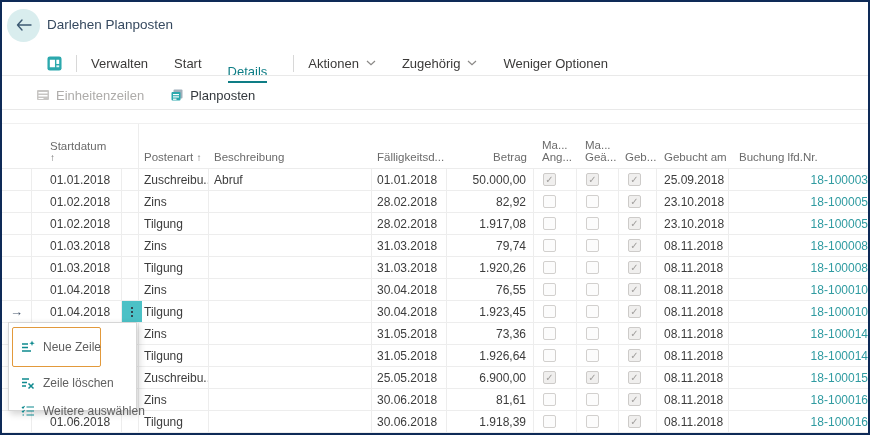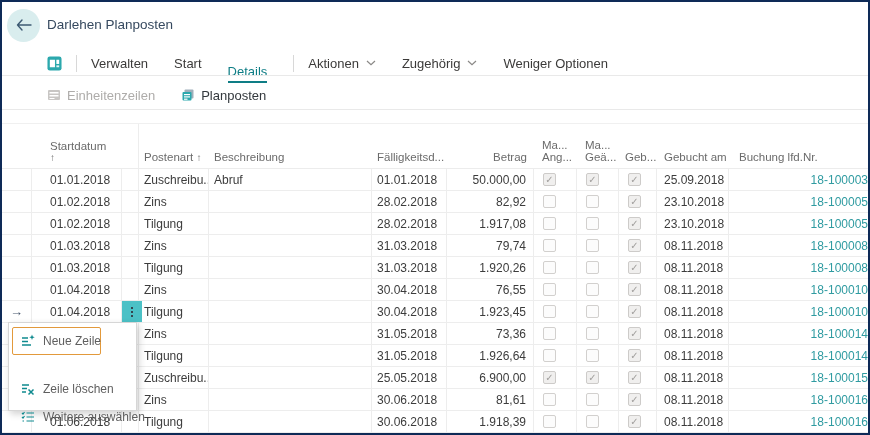--- a/index.html
+++ b/index.html
@@ -13,21 +13,21 @@
   .back-btn{position:absolute; left:5px; top:7px; width:33px; height:33px; border-radius:50%;
     background:#d9edee; display:flex; align-items:center; justify-content:center; cursor:pointer;}
   .page-title{position:absolute; left:45px; top:15px; font-size:13.5px; color:#36495f;}
   
   .ribbon{position:absolute; left:45px; top:49px; height:24px; display:flex; align-items:center;}
   .vdiv{width:1px; height:17px; background:#d8d8d8; margin:0 14px;}
   .rmenu-item{font-size:13px; color:#3b3a39; margin-right:26px; display:flex; align-items:center; cursor:pointer; white-space:nowrap;}
   .rmenu-item.active{color:#0e7d85; border-bottom:2px solid #0e7d85; padding-bottom:2px; margin-bottom:-4px;margin-top:16px;}
   .chev{margin-left:7px; display:inline-flex;}
   .hline{position:absolute; left:0; right:0; height:1px; background:#e9e9e9;}
-  .actions-row{position:absolute; left:45px; top:81px; height:24px; display:flex; align-items:center;justify-content:flex-end;}
+  .actions-row{position:absolute; left:34px; top:81px; height:24px; display:flex; align-items:center;justify-content:flex-end;}
   .action-item{display:flex; align-items:center; font-size:13px; margin-right:26px; cursor:pointer; white-space:nowrap;}
   .action-item .lbl{margin-left:6px; color:#33383d;}
   .action-item.disabled .lbl{color:#aeacaa; cursor:default;}
   
   .thead{position:absolute; left:0; top:121px; width:866px; height:46px; box-sizing:border-box;
     border-top:1px solid #f0f0f0; border-bottom:1px solid #ececec;
     display:grid; grid-template-columns:30px 107px 70px 163px 75px 87px 43px 42px 38px 72px minmax(0,1fr);
     font-size:11.5px; color:#6b6b6b;}
   .th{display:flex; flex-direction:column; justify-content:flex-end; padding-bottom:5px; box-sizing:border-box; overflow:hidden; white-space:nowrap;}
   .th.b-r{border-right:1px solid #ededed;}
@@ -52,22 +52,22 @@
     font-size:10px; color:#a19f9d; line-height:1;}
   .cb.on{background:#f0efee; border-color:#cdcbc9;}
   .dots-btn{position:absolute; left:120px; top:0; width:20px; height:21px; background:#4cc1c6;
     display:flex; flex-direction:column; align-items:center; justify-content:center; gap:2px; cursor:pointer; z-index:2;}
   .dots-btn i{display:block; width:2px; height:2px; background:#35454e;}
   
   .ctx-menu{position:absolute; left:6px; top:320px; width:129px; height:89px; background:#fff;
     border:1px solid #d6d6d6; box-shadow:2px 3px 7px rgba(0,0,0,.18); z-index:5; box-sizing:border-box; padding-top:2px;}
   .ctx-item{height:28px; display:flex; align-items:center; padding-left:12px; font-size:12px; color:#5f5f5f; cursor:pointer; white-space:nowrap;}
   .ctx-item .ic{margin-right:8px; display:inline-flex;}
-  .ctx-item.highlight{height:28px; box-sizing:border-box; border:1px solid #e2993b; border-radius:2px;
-    margin:2px 0 20px 3px; width:89px; padding-left:8px;}
+  .ctx-item.highlight{height:40px; box-sizing:border-box; border:1px solid #e2993b; border-radius:2px;
+    margin:2px 0 2px 3px; width:89px; padding-left:8px;}
 </style>
 </head>
 <body>
 
 <div class="window">
 
   <div class="back-btn">
     <span>
       <svg width="16" height="12" viewBox="0 0 16 12">
           <path d="M6 1L1.5 6L6 11M1.5 6H15" stroke="#3d5a73" stroke-width="1.4" fill="none" stroke-linecap="round" stroke-linejoin="round"></path>

